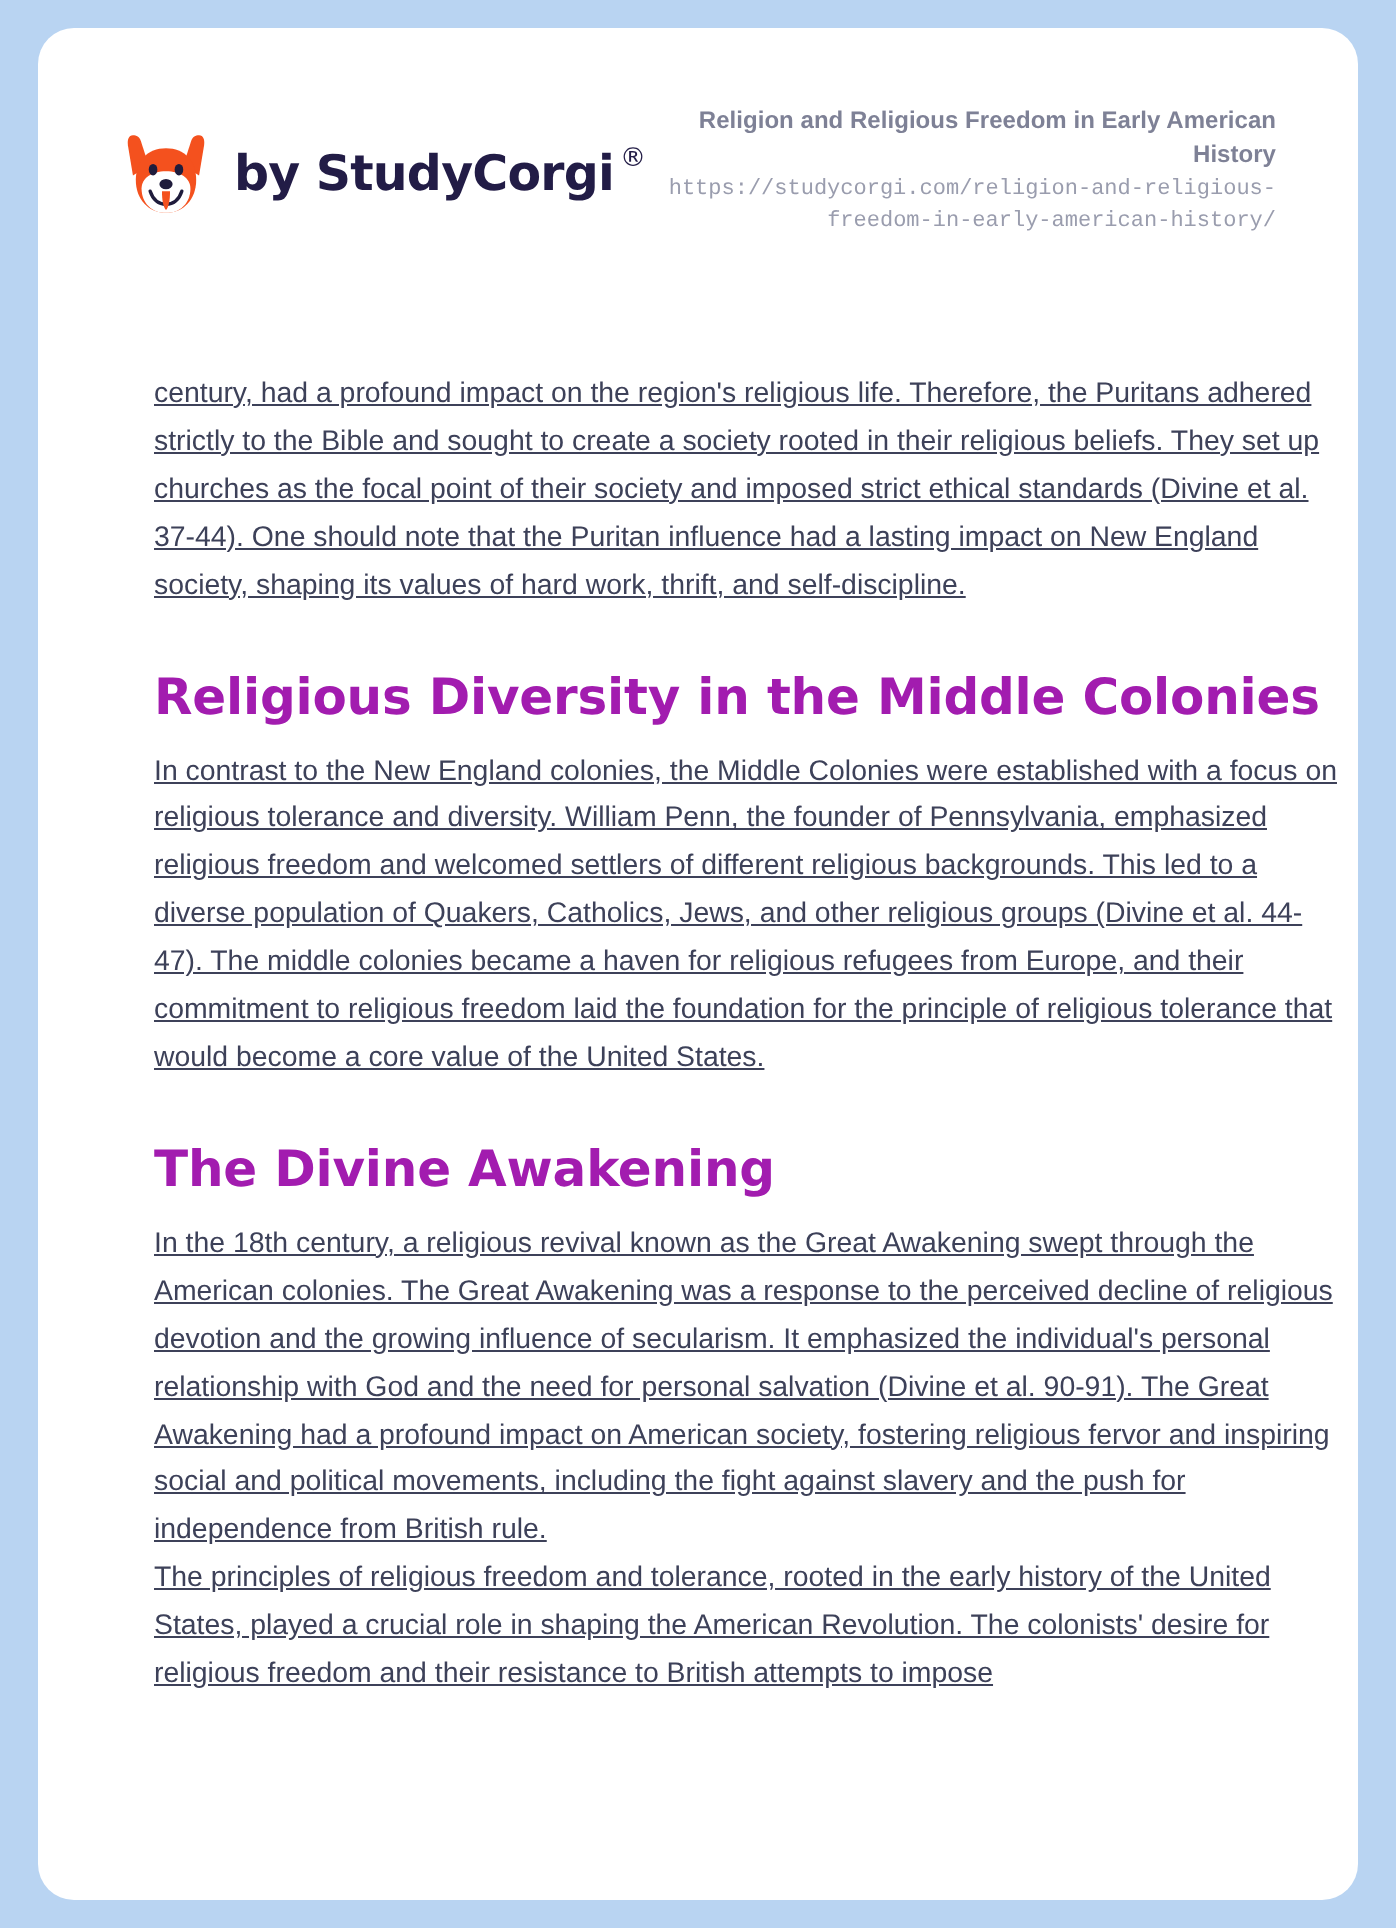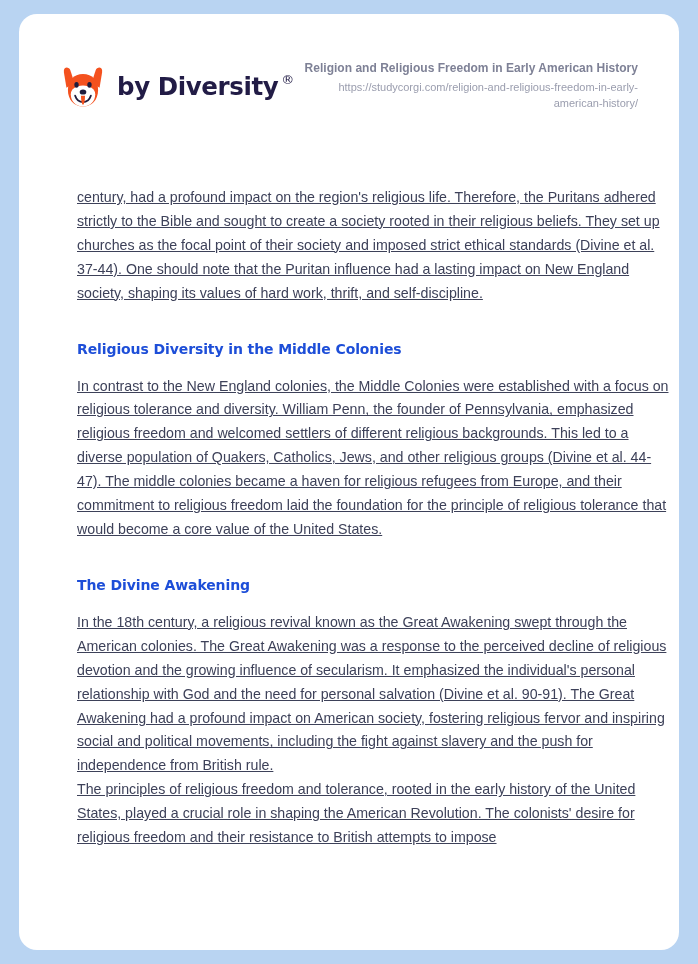--- a/index.html
+++ b/index.html
@@ -91,20 +91,21 @@
     letter-spacing: 0.02px;
   }
 
   .header-url {
     font-size: 11px;
     font-weight: 400;
     color: #9a9dae;
     line-height: 1.45;
     margin-top: 2px;
     word-break: break-word;
+    font-family: Liberation Mono, monospace;
   }
 
   
   .article {
     position: absolute;
     left: 58px;
     top: 172px;
     width: 594px;
   }
 
@@ -113,24 +114,24 @@
     font-size: 14.2px;
     line-height: 23.9px;
     color: #3d4159;
     font-family: "Liberation Sans", sans-serif;
     text-align: left;
     text-decoration: underline;
   }
 
   .article h2 {
     margin: 30px 0 13px 0;
-    font-size: 14px;
+    font-size: 25px;
     line-height: 26px;
     font-weight: 700;
-    color: #1d4ed8;
+    color: #a21caf;
     letter-spacing: -0.1px;
     font-family: "DejaVu Sans", sans-serif;
   }
 
   .article .sec-body {
     margin-top: 0;
   }
 </style>
 </head>
 <body>
@@ -145,21 +146,21 @@
         <path d="M55 5 C58 5 59 8 58.5 12 L55 33 L44 26 L49.5 9 C50.5 6 52.5 5 55 5 Z" fill="#f4511e"></path>
         <path d="M32 14 C45 14 53 23 53 36 C53 50 44 59 32 59 C20 59 11 50 11 36 C11 23 19 14 32 14 Z" fill="#f4511e"></path>
         <path d="M32 30 C42 30 49 35 49 42 C49 52 42 59 32 59 C22 59 15 52 15 42 C15 35 22 30 32 30 Z" fill="#ffffff"></path>
         <ellipse cx="23" cy="29" rx="3" ry="4" fill="#1f1c3c"></ellipse>
         <ellipse cx="41" cy="29" rx="3" ry="4" fill="#1f1c3c"></ellipse>
         <ellipse cx="32" cy="39" rx="4.6" ry="3.6" fill="#1f1c3c"></ellipse>
         <path d="M21 44 C23 50 27 53 32 53 C37 53 41 50 43 44" fill="none" stroke="#1f1c3c" stroke-width="2.4" stroke-linecap="round"></path>
         <path d="M29.2 44 C29.2 50 30 55 32 57 C34 55 34.8 50 34.8 44 Z" fill="#f4511e"></path>
       </svg>
       <div class="brand-name-wrap">
-        <span class="brand-name">by Diversity</span>
+        <span class="brand-name">by StudyCorgi</span>
         <span class="brand-reg">®</span>
       </div>
     </div>
 
     <div class="header-meta">
       <div class="header-title">Religion and Religious Freedom in Early American History</div>
       <div class="header-url">https://studycorgi.com/religion-and-religious-freedom-in-early-american-history/</div>
     </div>
 
   </div>

